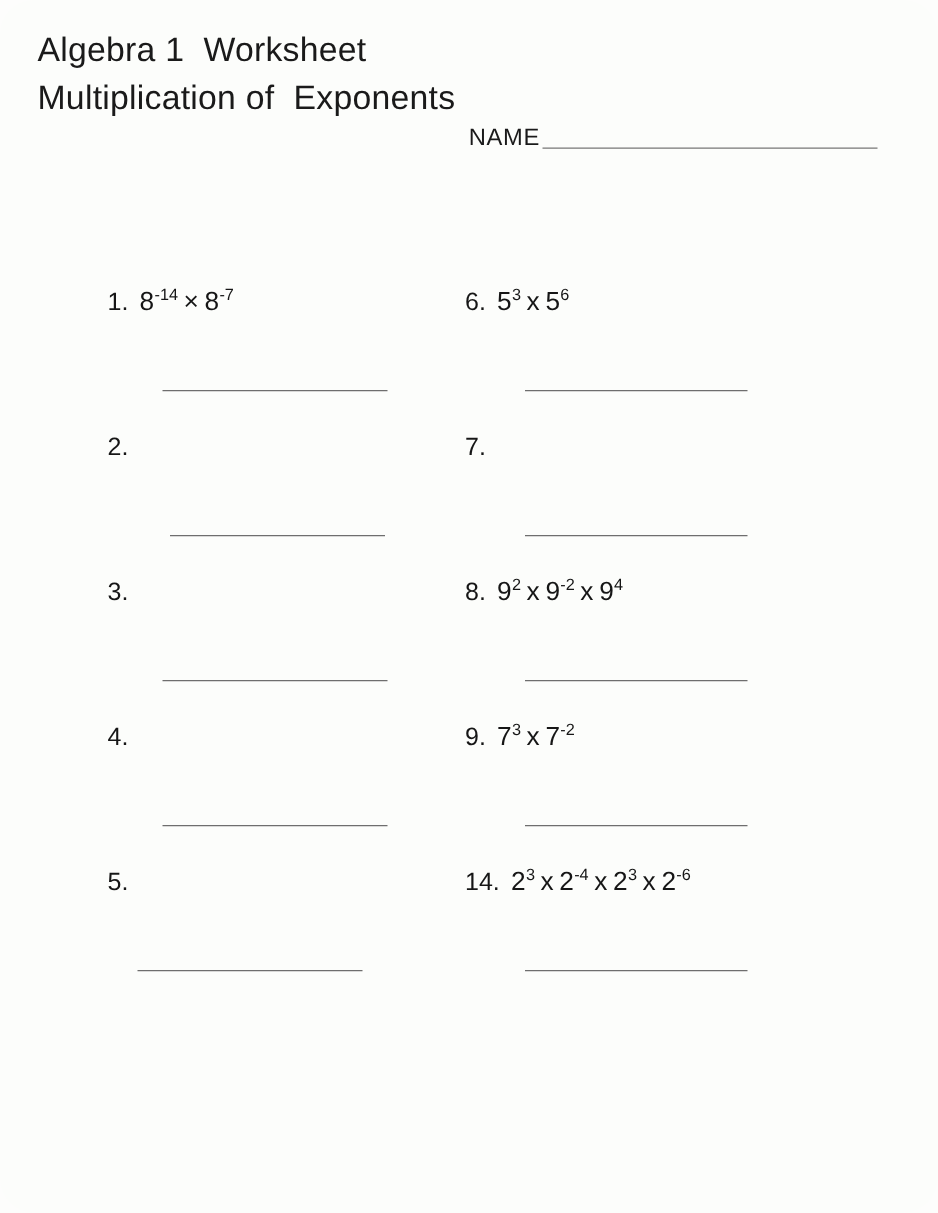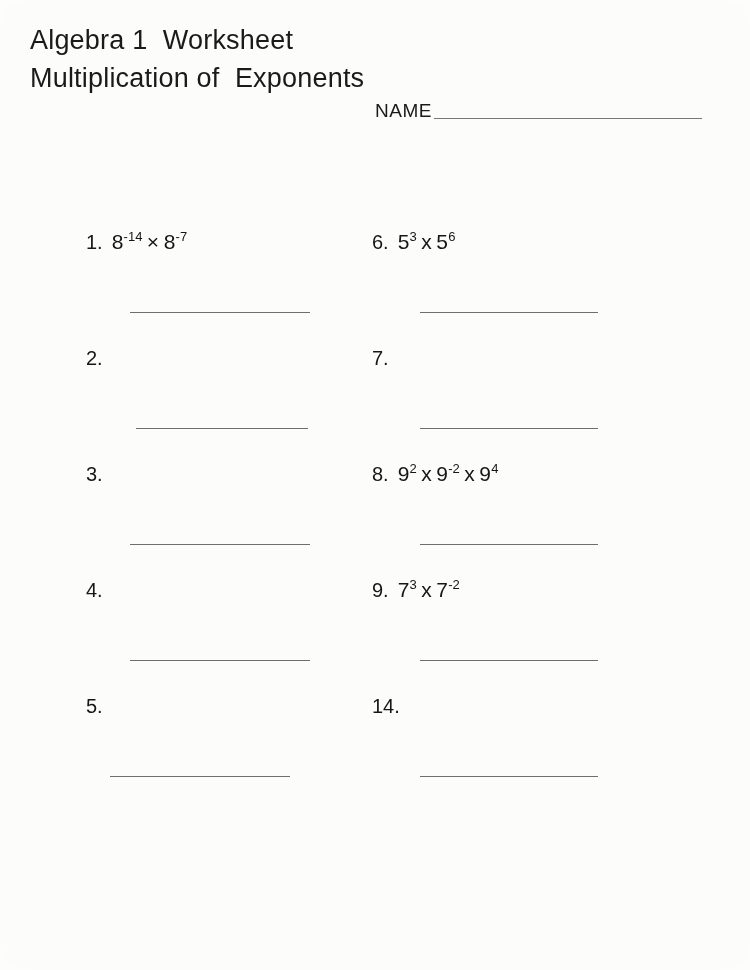--- a/index.html
+++ b/index.html
@@ -221,19 +221,20 @@
     <div class="prob-row r5">
       <div class="col col-left">
         <div class="prob">
           <span class="prob-num">5.</span>
         </div>
         <div class="ans-rule ans-left"></div>
       </div>
       <div class="col col-right">
         <div class="prob">
           <span class="prob-num">14.</span>
+          <span class="prob-expr"><span><span>2</span><sup>3</sup></span><span> x </span><span><span>2</span><sup>-4</sup></span><span> x </span><span><span>2</span><sup>3</sup></span><span> x </span><span><span>2</span><sup>-6</sup></span></span>
         </div>
         <div class="ans-rule ans-right"></div>
       </div>
     </div>
 
   </div>
 </div>
 
 </body></html>

